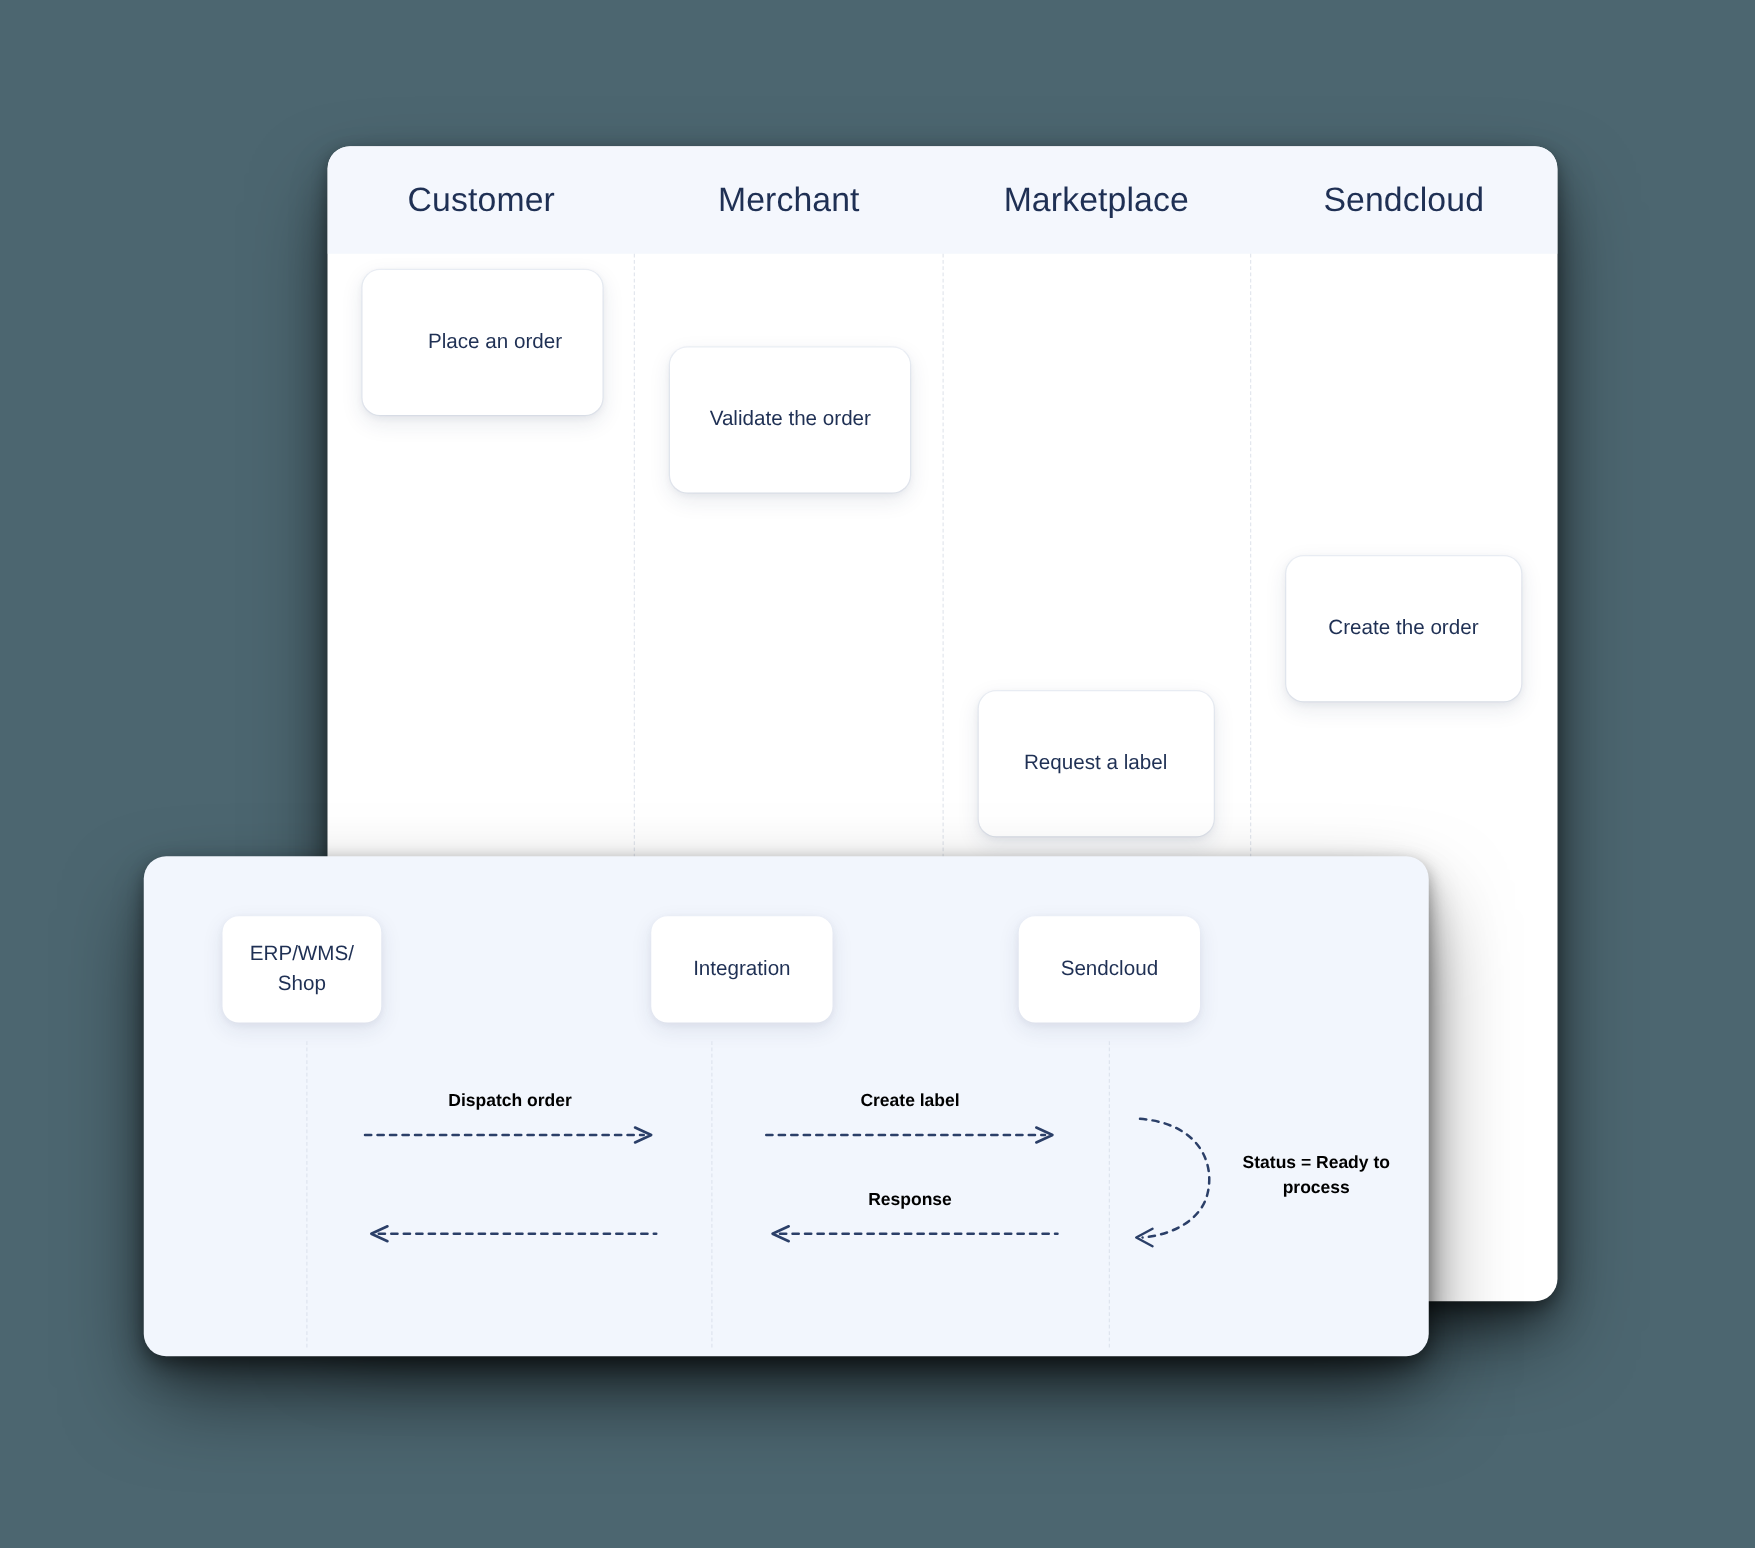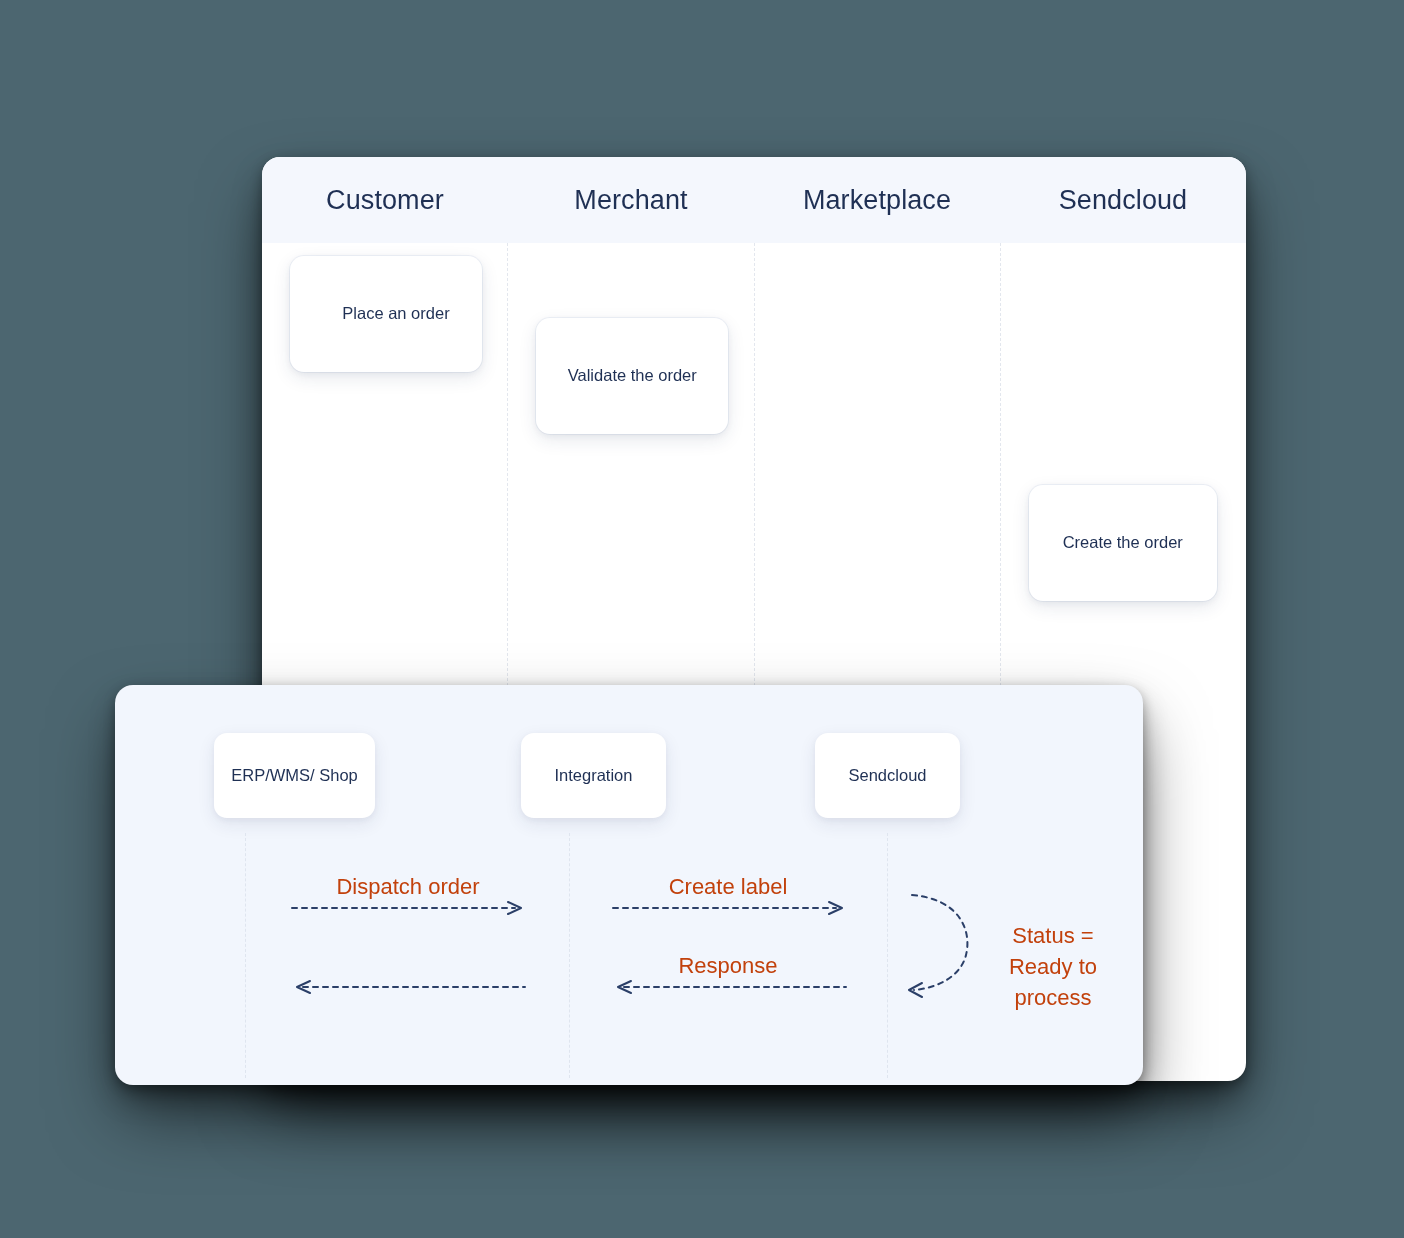--- a/index.html
+++ b/index.html
@@ -26,21 +26,20 @@
     top: 117px;
     width: 984px;
     height: 924px;
     background: #ffffff;
     border-radius: 18px;
     box-shadow:
       0 34px 70px -10px rgba(0,0,0,0.62),
       0 16px 34px -6px rgba(0,0,0,0.48),
       0 4px 12px rgba(0,0,0,0.30);
     overflow: hidden;
-    margin-top: 40px;
   }
 
   .lane-header {
     position: absolute;
     left: 0; top: 0;
     width: 984px;
     height: 86px;
     background: #f4f7fd;
     display: flex;
   }
@@ -124,25 +123,26 @@
   .lifeline {
     position: absolute;
     width: 0;
     border-left: 1px dashed #dfe5ef;
     top: 148px;
     height: 245px;
   }
 
   .seq-label {
     position: absolute;
-    color: #c2410c;
-    font-size: 22px;
+    color: #000000;
+    font-size: 14px;
     line-height: 1.42;
     text-align: center;
     white-space: nowrap;
+    font-weight: bold;
   }
   .seq-label.wrap { white-space: normal; text-align: center; }
 
   .seq-arrow {
     position: absolute;
     overflow: visible;
   }
 </style>
 </head>
 <body>
@@ -159,30 +159,31 @@
     </div>
 
     <div class="lane-body">
       <div class="lane-col">
         <div class="pbox" style="left:28px; top:13px; width:192px; height:116px;padding-left:30px;">Place an order</div>
       </div>
       <div class="lane-col">
         <div class="pbox" style="left:28px; top:75px; width:192px; height:116px;">Validate the order</div>
       </div>
       <div class="lane-col">
+        <div class="pbox" style="left:28px; top:350px; width:188px; height:116px;">Request a label</div>
       </div>
       <div class="lane-col">
         <div class="pbox" style="left:28px; top:242px; width:188px; height:116px;">Create the order</div>
       </div>
     </div>
   </div>
 
   <div class="seq-panel">
 
-    <div class="seq-actor" style="left:63px; top:48px; width:161px; height:85px;margin-left:36px;">ERP/WMS/ Shop</div>
+    <div class="seq-actor" style="left:63px; top:48px; width:127px; height:85px;">ERP/WMS/ Shop</div>
     <div class="seq-actor" style="left:382px; top:48px; width:145px; height:85px;margin-left:24px;">Integration</div>
     <div class="seq-actor" style="left:700px; top:48px; width:145px; height:85px;">Sendcloud</div>
 
     <div class="lifeline" style="left:130px;"></div>
     <div class="lifeline" style="left:454px;"></div>
     <div class="lifeline" style="left:772px;"></div>
 
     <div class="seq-label" style="left:178px; top:186px; width:230px;">Dispatch order</div>
     <svg class="seq-arrow" style="left:176px; top:216px;" width="236" height="14" viewBox="0 0 236 14">
       <line x1="1" y1="7" x2="224" y2="7" stroke="#2b3f68" stroke-width="2" stroke-dasharray="5 5" stroke-linecap="round"></line>

